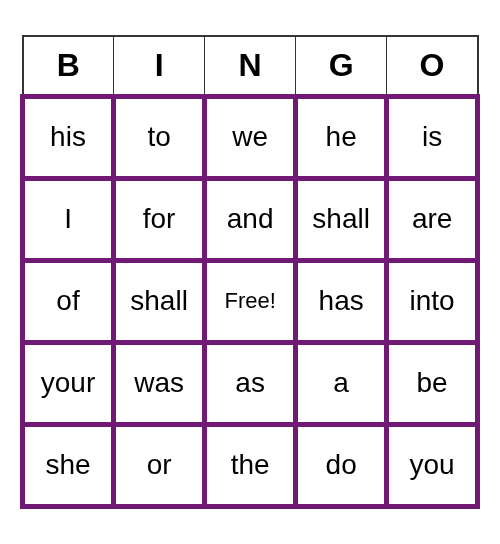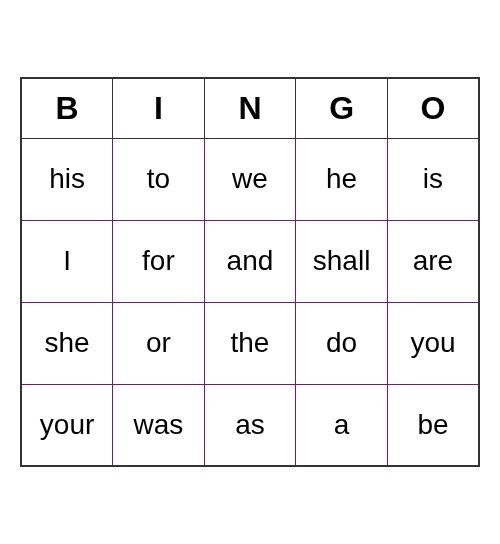--- a/index.html
+++ b/index.html
@@ -18,21 +18,21 @@
       font-family: Arial, sans-serif;
     }
 
     .bingo-card {
       border: 2px solid #333;
       border-collapse: collapse;
       width: 460px;
     }
 
     .bingo-card td, .bingo-card th {
-      border: 1px solid #701a75;
+      border: 5px solid #701a75;
       text-align: center;
       vertical-align: middle;
       font-size: 28px;
       width: 92px;
       height: 82px;
     }
 
     .bingo-card thead th {
       font-size: 32px;
       font-weight: bold;
@@ -66,27 +66,34 @@
         <td>is</td>
       </tr>
       <tr>
         <td>I</td>
         <td>for</td>
         <td>and</td>
         <td>shall</td>
         <td>are</td>
       </tr>
       <tr>
-        <td>she</td>
-        <td>or</td>
-        <td>the</td>
-        <td>do</td>
-        <td>you</td>
+        <td>of</td>
+        <td>shall</td>
+        <td class="free-cell">Free!</td>
+        <td>has</td>
+        <td>into</td>
       </tr>
       <tr>
         <td>your</td>
         <td>was</td>
         <td>as</td>
         <td>a</td>
         <td>be</td>
       </tr>
+      <tr>
+        <td>she</td>
+        <td>or</td>
+        <td>the</td>
+        <td>do</td>
+        <td>you</td>
+      </tr>
     </tbody>
 </table>
 
 </body></html>

